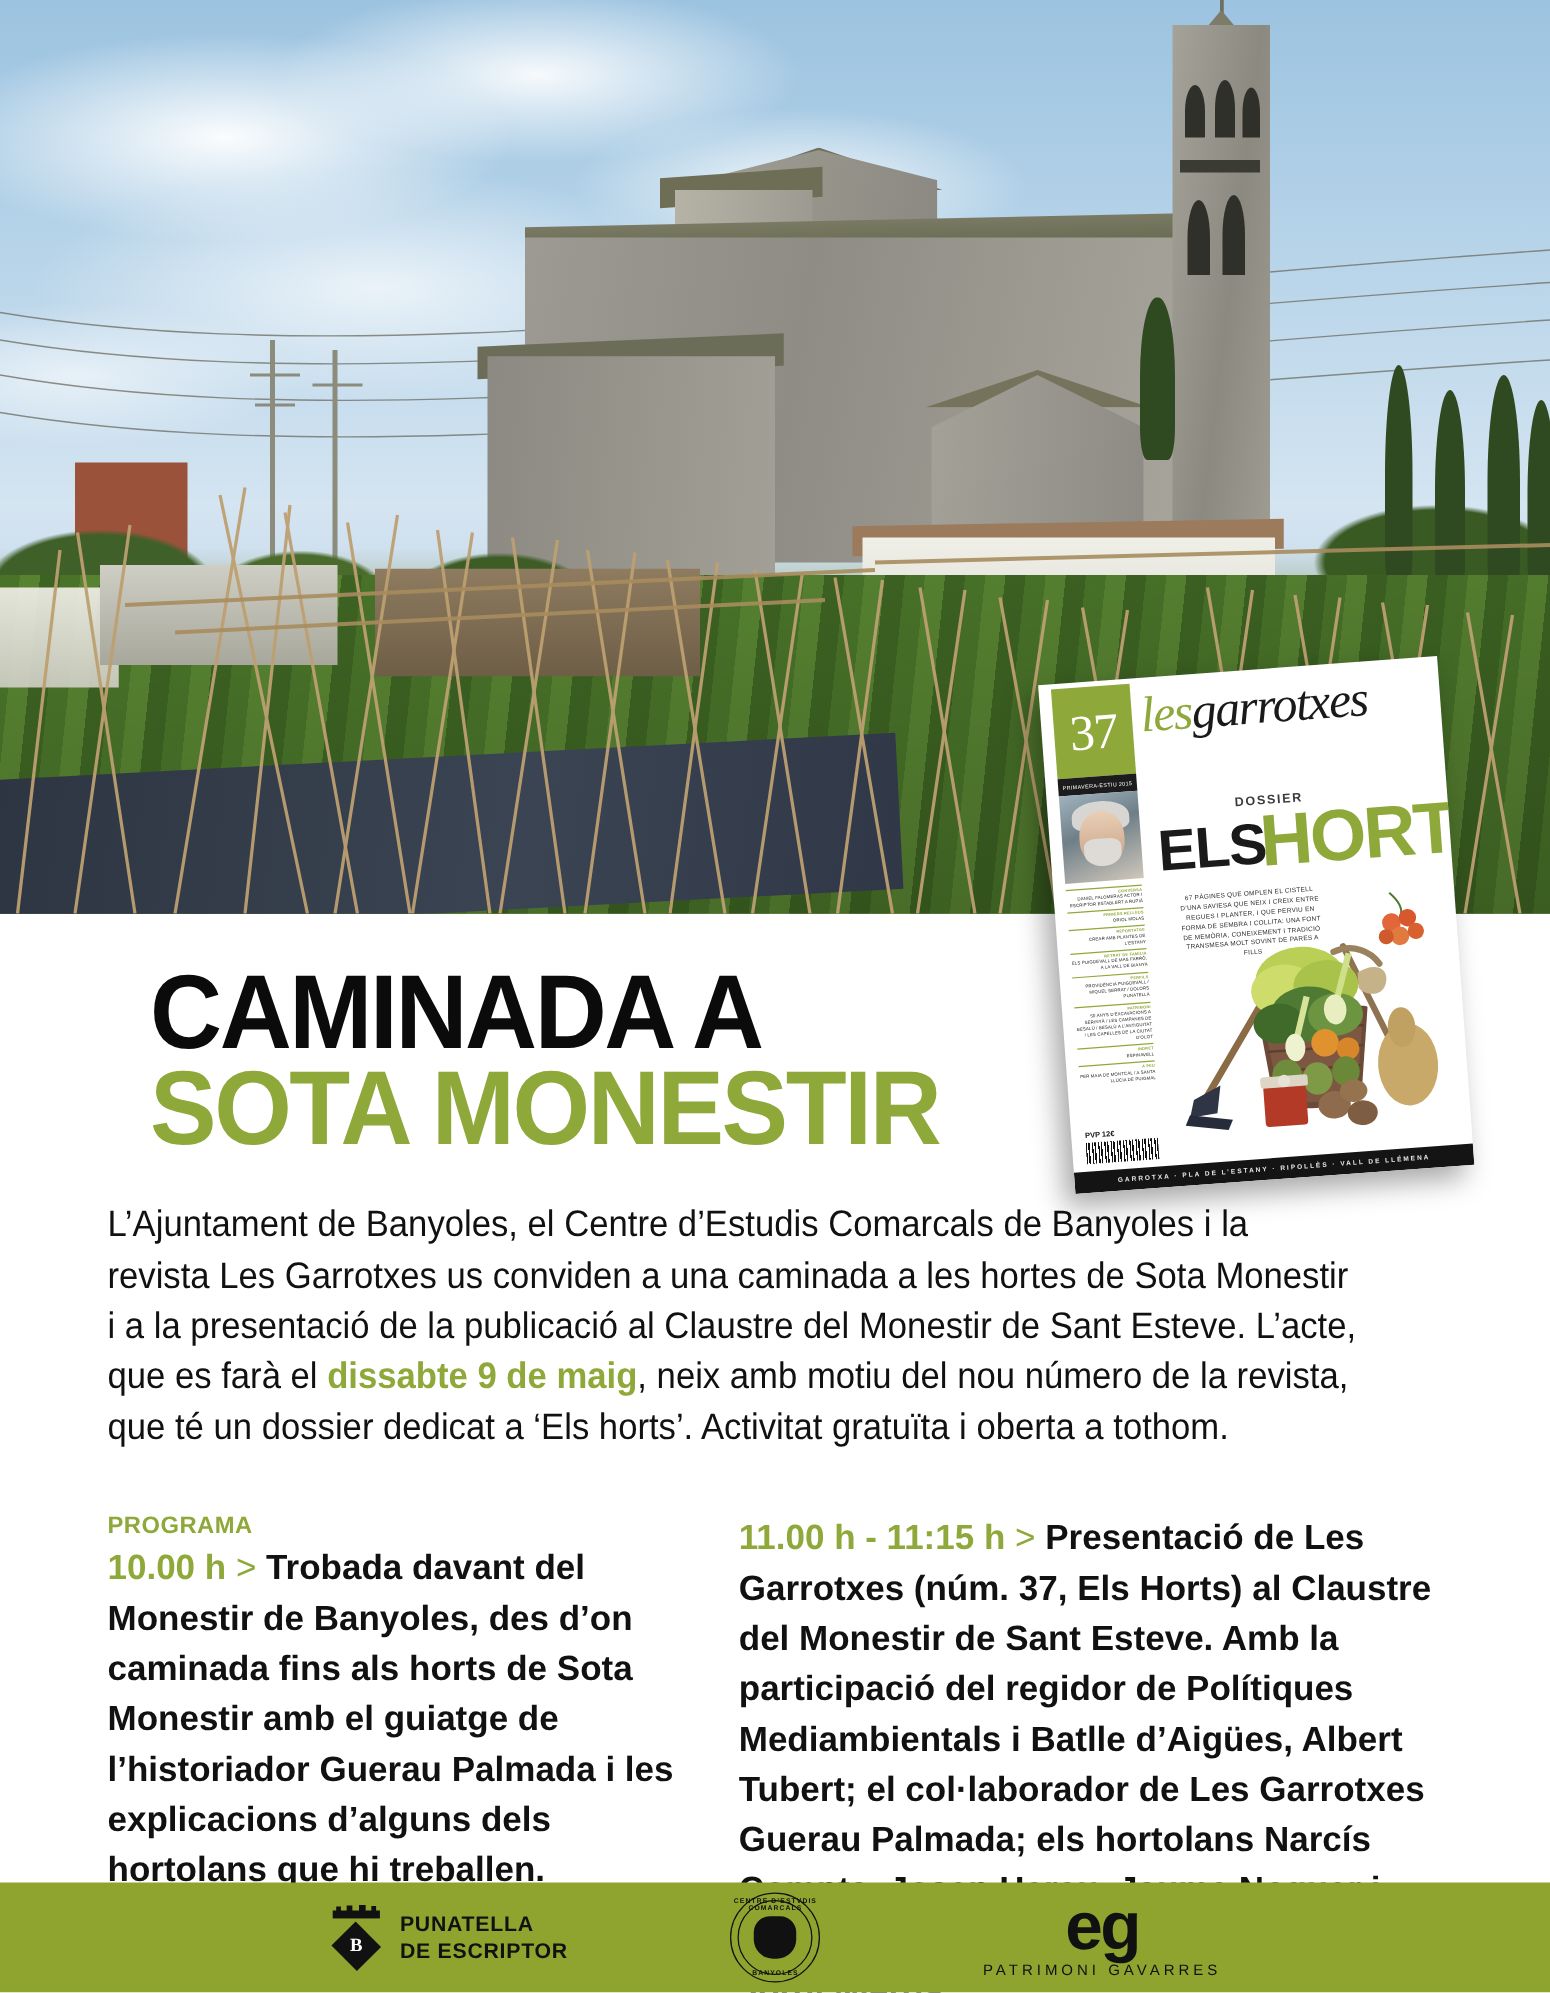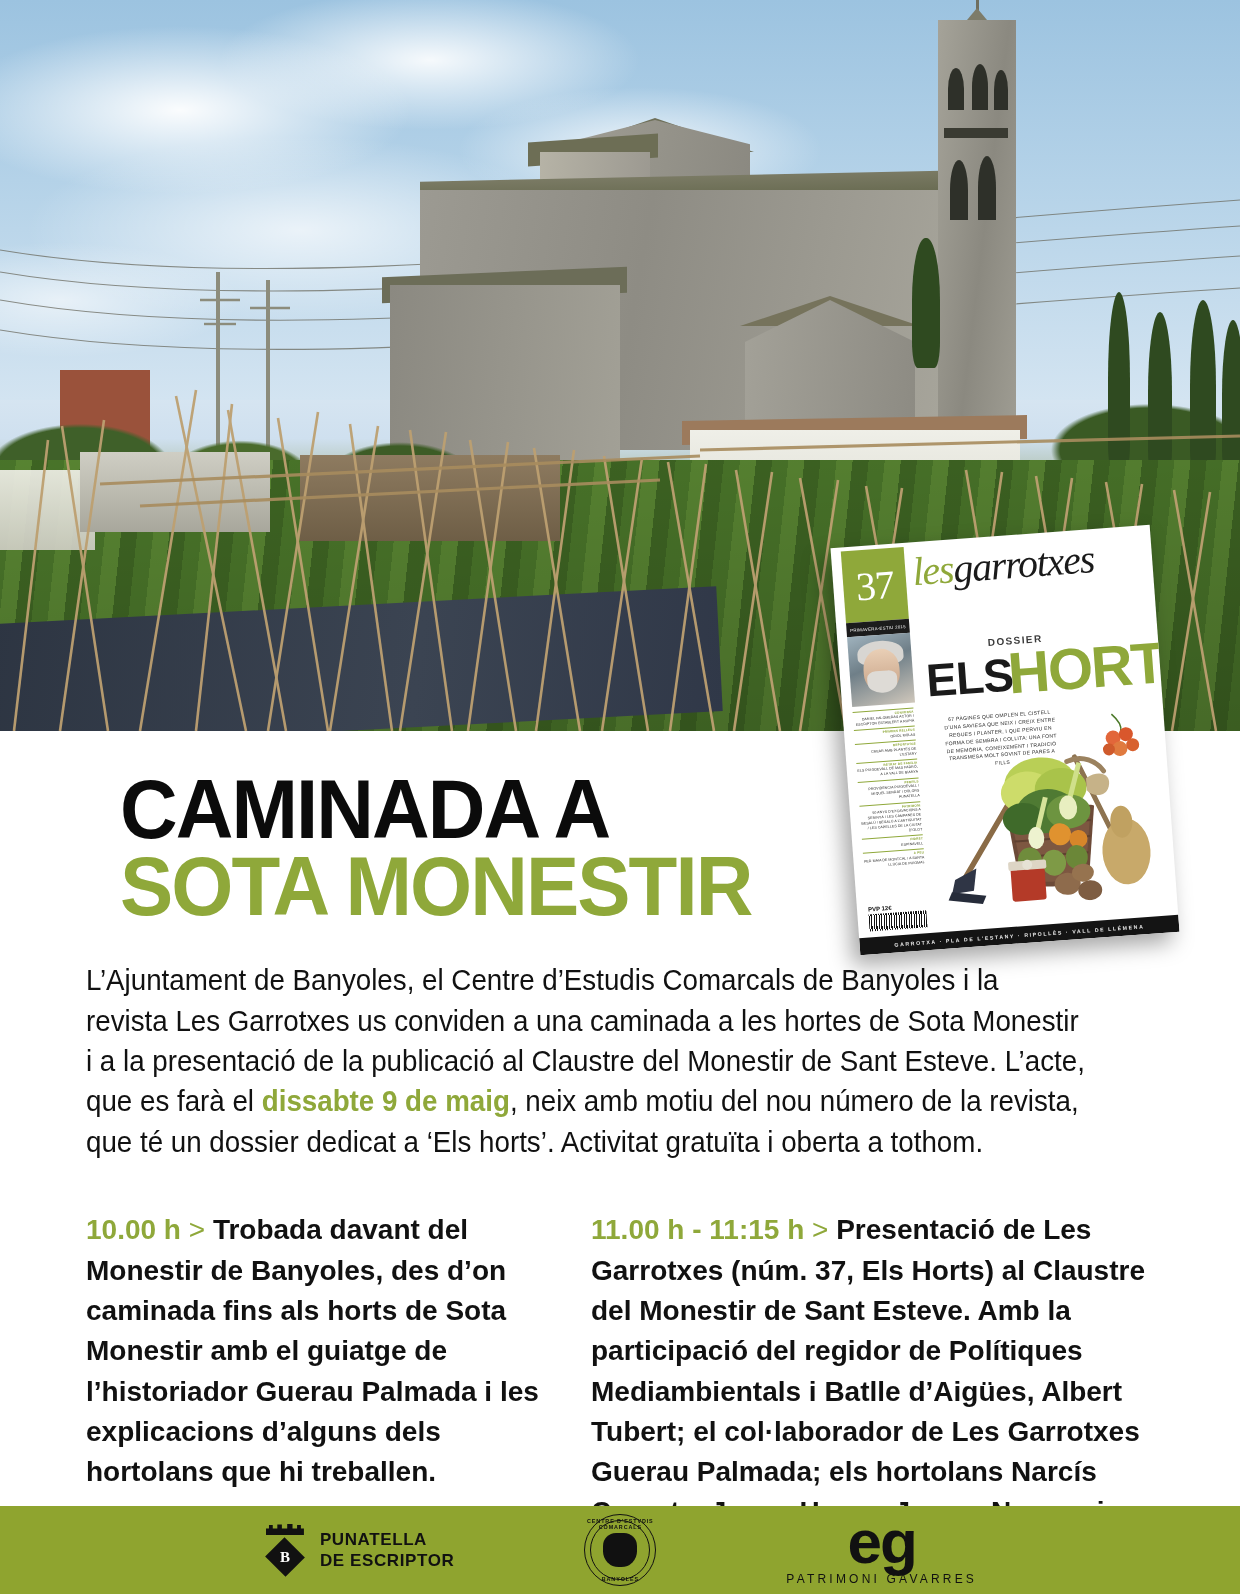--- a/index.html
+++ b/index.html
@@ -291,21 +291,21 @@
   .seal-core {
     width:34px; height:34px; background:#111; border-radius:38% 38% 46% 46%;
   }
   .seal-txt-top, .seal-txt-bot {
     position:absolute; width:100%; text-align:center;
     font-size:5.4px; font-weight:bold; color:#111; letter-spacing:.9px;
   }
   .seal-txt-top { top:3px; }
   .seal-txt-bot { bottom:3px; }
   .eg-logo { text-align:center; }
-  .eg-mark { font-size:62px; font-weight:bold; color:#111; line-height:.9; letter-spacing:-2px; }
+  .eg-mark { font-size:54px; font-weight:bold; color:#111; line-height:.9; letter-spacing:-2px; }
   .eg-sub { font-size:12px; letter-spacing:3.2px; color:#111; margin-top:3px; }
 </style>
 </head>
 <body>
 
 <div class="photo">
   <div class="sky"></div>
 
   <svg class="wires" viewBox="0 0 1240 520" preserveAspectRatio="none">
     <g stroke="#6b6b60" stroke-width="1.1" fill="none" opacity=".75">
@@ -515,20 +515,21 @@
 <div class="content">
   <div class="title-wrap">
     <div class="title1">CAMINADA A</div>
     <div class="title2">SOTA MONESTIR</div>
   </div>
 
   <p class="lead"><span>L’Ajuntament de Banyoles, el Centre d’Estudis Comarcals de Banyoles i la revista Les Garrotxes us conviden a una caminada a les hortes de Sota Monestir i a la presentació de la publicació al Claustre del Monestir de Sant Esteve. L’acte, que es farà el </span><span class="hl">dissabte 9 de maig</span><span>, neix amb motiu del nou número de la revista, que té un dossier dedicat a ‘Els horts’. Activitat gratuïta i oberta a tothom.</span></p>
 
   <div class="cols">
     <div class="col">
+      <div class="prog-head">PROGRAMA</div>
       <div class="prog-body"><span class="prog-time">10.00 h</span> <span class="prog-arrow">&gt;</span> <span>Trobada davant del Monestir de Banyoles, des d’on caminada fins als horts de Sota Monestir amb el guiatge de l’historiador Guerau Palmada i les explicacions d’alguns dels hortolans que hi treballen.</span></div>
     </div>
     <div class="col right">
       <div class="prog-body"><span class="prog-time">11.00 h - 11:15 h</span> <span class="prog-arrow">&gt;</span> <span>Presentació de Les Garrotxes (núm. 37, Els Horts) al Claustre del Monestir de Sant Esteve. Amb la participació del regidor de Polítiques Mediambientals i Batlle d’Aigües, Albert Tubert; el col·laborador de Les Garrotxes Guerau Palmada; els hortolans Narcís Compta, Josep Hereu, Jaume Noguer i Antoni Camps; i el director de la revista, Jordi Nierga.</span></div>
     </div>
   </div>
 </div>
 
 <div class="footer">
   <div class="logo">

